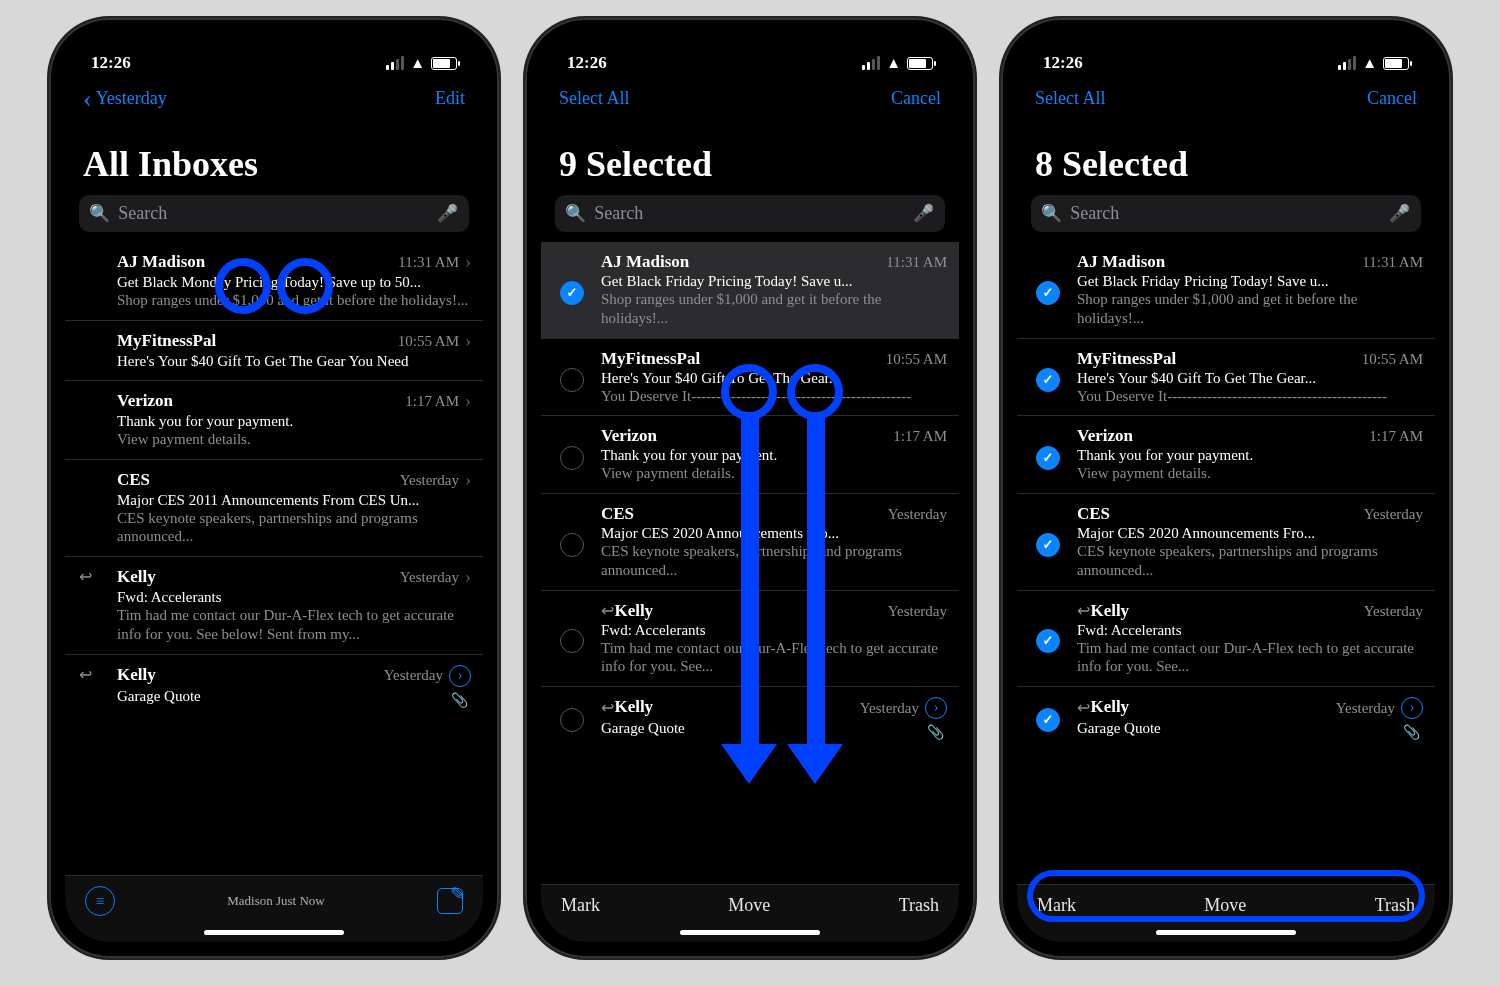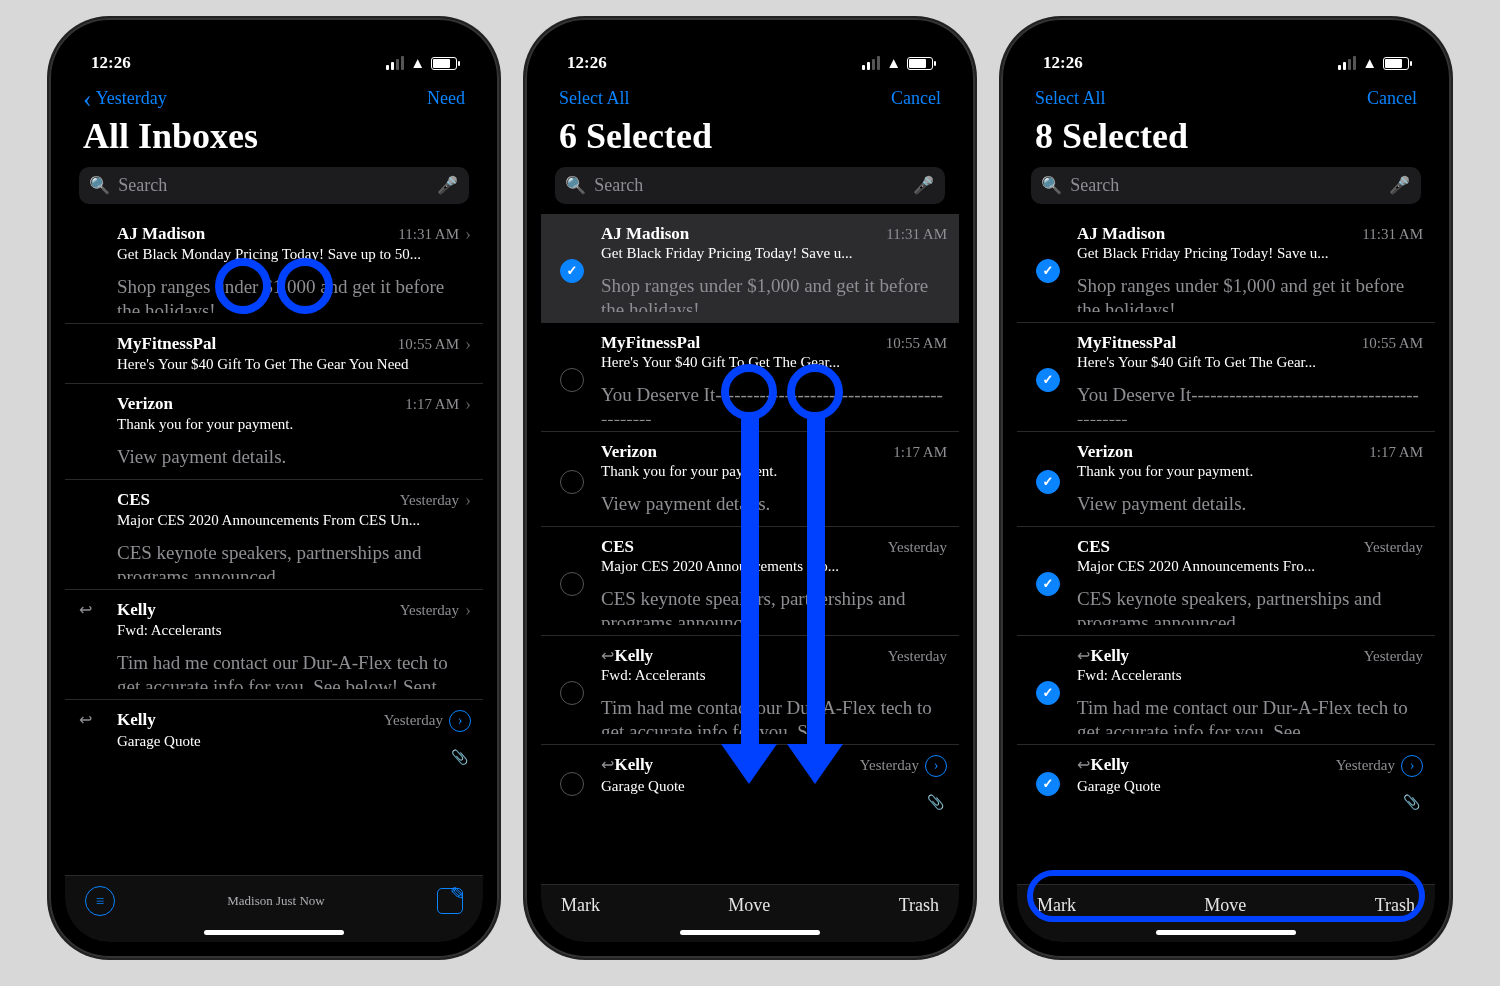--- a/index.html
+++ b/index.html
@@ -60,21 +60,21 @@
     width:26px;height:13px;border:1.5px solid #fff;border-radius:3px;position:relative;
   }
   .battery::after{content:'';position:absolute;right:-4px;top:3px;width:2px;height:5px;background:#fff;border-radius:1px;}
   .battery-fill{position:absolute;left:1px;top:1px;bottom:1px;width:70%;background:#fff;border-radius:1px;}
   .nav-bar {
     display:flex; justify-content:space-between; align-items:center;
     padding: 10px 18px 4px;
   }
   .nav-link { color:#0a84ff; font-size:18px; display:flex; align-items:center; gap:2px; }
   .chev-left { font-size:26px; line-height:0.5; font-weight:300; margin-right:2px;}
-  .title-large { font-size:36px; font-weight:700; padding: 2px 18px 10px; }
+  .title-large { font-size:36px; font-weight:700; padding: 2px 18px 10px; margin-top: 28px; }
   .search-bar {
     margin: 0 14px 10px; background:#1c1c1e; border-radius:10px;
     display:flex; align-items:center; padding:8px 10px; gap:8px;
   }
   .search-bar .sicon { color:#8e8e93; font-size:17px; }
   .search-bar .stext { flex:1; color:#8e8e93; font-size:18px; }
   .search-bar .mic { color:#8e8e93; font-size:17px; }
   .email-list { flex:1; overflow:hidden; }
   .email-row {
     display:flex; padding:10px 12px 10px 14px; gap:12px;
@@ -90,21 +90,21 @@
   .check-circle.checked {
     background:#0a84ff; border-color:#0a84ff;
     display:flex;align-items:center;justify-content:center;color:#fff;font-size:13px;font-weight:700;
   }
   .email-body { flex:1; min-width:0; }
   .row1 { display:flex; justify-content:space-between; align-items:baseline; gap:24px; }
   .sender { font-size:17px; font-weight:600; color:#fff; white-space:nowrap; overflow:hidden; text-overflow:ellipsis;}
   .timestamp { font-size:15px; color:#8e8e93; white-space:nowrap; }
   .chev-right { color:#5a5a5e; font-size:18px; margin-left:6px; }
   .subject { font-size:15px; color:#fff; white-space:nowrap; overflow:hidden; text-overflow:ellipsis; margin-top:1px;}
-  .preview { font-size:19px; color:#8e8e93; line-height:1.25; max-height:38px; overflow:hidden; margin-top:12px;}
+  .preview { font-size:15px; color:#8e8e93; line-height:1.25; max-height:38px; overflow:hidden; margin-top:0;}
   .email-row .leading { width:26px; position:relative; flex-shrink:0;}
   .thread-badge {
     width:22px;height:22px;border:1.6px solid #0a84ff;border-radius:50%;
     color:#0a84ff; display:inline-flex;align-items:center;justify-content:center;
     font-size:14px; margin-left:6px;
   }
   .attach { color:#8e8e93; font-size:14px; position:absolute; right:14px; bottom:6px;}
   .toolbar {
     position:absolute; bottom:0; left:0; right:0;
     padding:10px 20px 26px;
@@ -169,21 +169,21 @@
         <span class="battery">
             <span class="battery-fill"></span>
           </span>
       </div>
     </div>
     <div class="nav-bar">
       <div class="nav-link">
         <span class="chev-left">‹</span>
         <span>Yesterday</span>
       </div>
-      <div class="nav-link">Need</div>
+      <div class="nav-link">Edit</div>
     </div>
     <div class="title-large">All Inboxes</div>
     <div class="search-bar">
       <span class="sicon">🔍</span>
       <span class="stext">Search</span>
       <span class="mic">🎤</span>
     </div>
     <div class="email-list" id="list-0">
         <div class="email-row">
           <div class="leading"></div>
@@ -237,21 +237,21 @@
           <div class="email-body">
             <div class="row1">
               <div style="display: flex; align-items: center; min-width: 0px;">
                 <span class="sender">CES</span>
               </div>
               <div style="display: flex; align-items: center;">
                 <span class="timestamp">Yesterday</span>
                 <span class="chev-right">›</span>
               </div>
             </div>
-            <div class="subject">Major CES 2020 Announcements From CES Un...</div>
+            <div class="subject">Major CES 2011 Announcements From CES Un...</div>
             <div class="preview">CES keynote speakers, partnerships and programs announced...</div>
           </div>
         </div>
         <div class="email-row">
           <div class="leading"><span class="reply-lead">↩</span></div>
           <div class="email-body">
             <div class="row1">
               <div style="display: flex; align-items: center; min-width: 0px;">
                 <span class="sender">Kelly</span>
               </div>
@@ -311,21 +311,21 @@
         <span class="wifi">▲</span>
         <span class="battery">
             <span class="battery-fill"></span>
           </span>
       </div>
     </div>
     <div class="nav-bar">
       <div class="nav-link">Select All</div>
       <div class="nav-link">Cancel</div>
     </div>
-    <div class="title-large">6 Selected</div>
+    <div class="title-large">9 Selected</div>
     <div class="search-bar">
       <span class="sicon">🔍</span>
       <span class="stext">Search</span>
       <span class="mic">🎤</span>
     </div>
     <div class="email-list" id="list-1">
         <div class="email-row selected-bg">
           <div class="check-col">
             <div class="check-circle checked">✓</div>
           </div>

